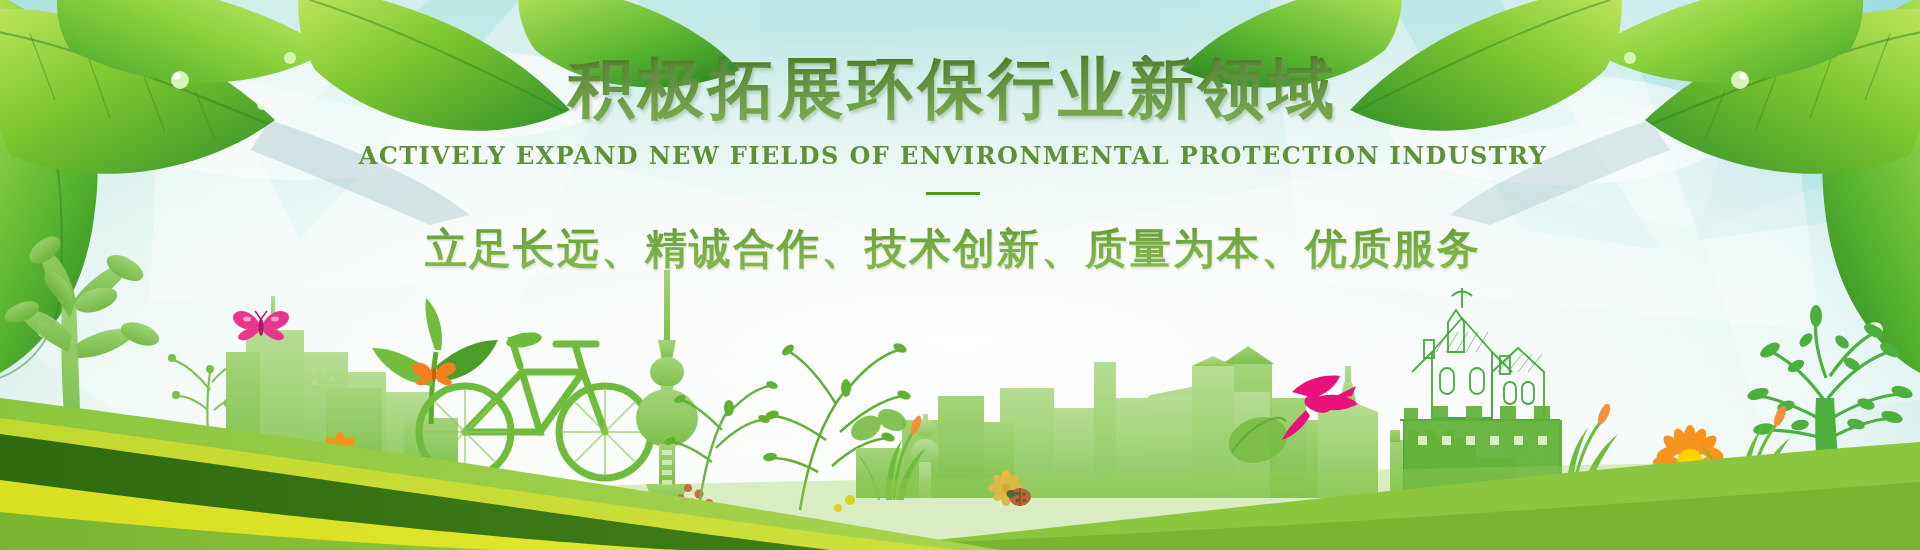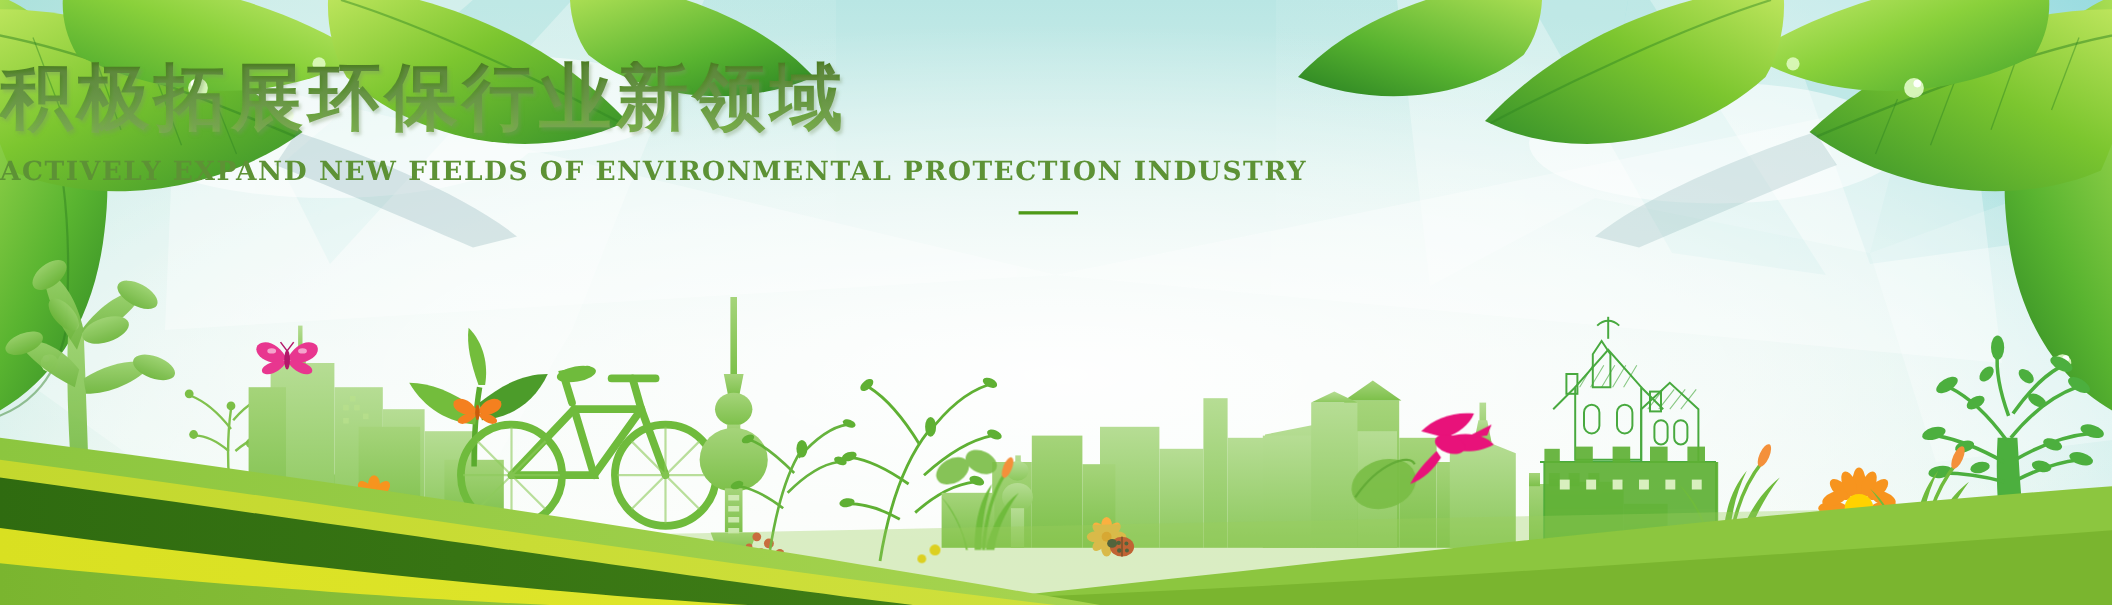--- a/index.html
+++ b/index.html
@@ -15,21 +15,21 @@
     overflow:hidden;
     background:#e6f6f3;
   }
   .layer{ position:absolute; inset:0; }
   .layer svg{ display:block; width:100%; height:100%; }
 
   
   #text-block{
     position:absolute;
     left:0; right:14px; top:55px;
-    text-align:left;
+    text-align:center;
     z-index:40;
     pointer-events:none;
   }
   #headline{
     font-family:"DejaVu Serif","Liberation Serif",serif;
     font-size:66px;
     font-weight:700;
     letter-spacing:4px;
     color:#5f9036;
     line-height:1;
@@ -708,15 +708,16 @@
       <path d="M0,434 C320,478 660,530 830,550 L0,550 Z" fill="url(#wgC)"></path>
       <path d="M0,480 C280,518 560,544 680,550 L0,550 Z" fill="url(#wgD)"></path>
       <path d="M0,512 C220,534 400,546 500,550 L0,550 Z" fill="url(#wgE)"></path>
     </svg>
   </div>
 
   <div id="text-block">
     <div id="headline">积极拓展环保行业新领域</div>
     <div id="subhead">ACTIVELY EXPAND NEW FIELDS OF ENVIRONMENTAL PROTECTION INDUSTRY</div>
     <div id="divider"></div>
+    <div id="slogan">立足长远、精诚合作、技术创新、质量为本、优质服务</div>
   </div>
 
 </div>
 
 </body></html>

